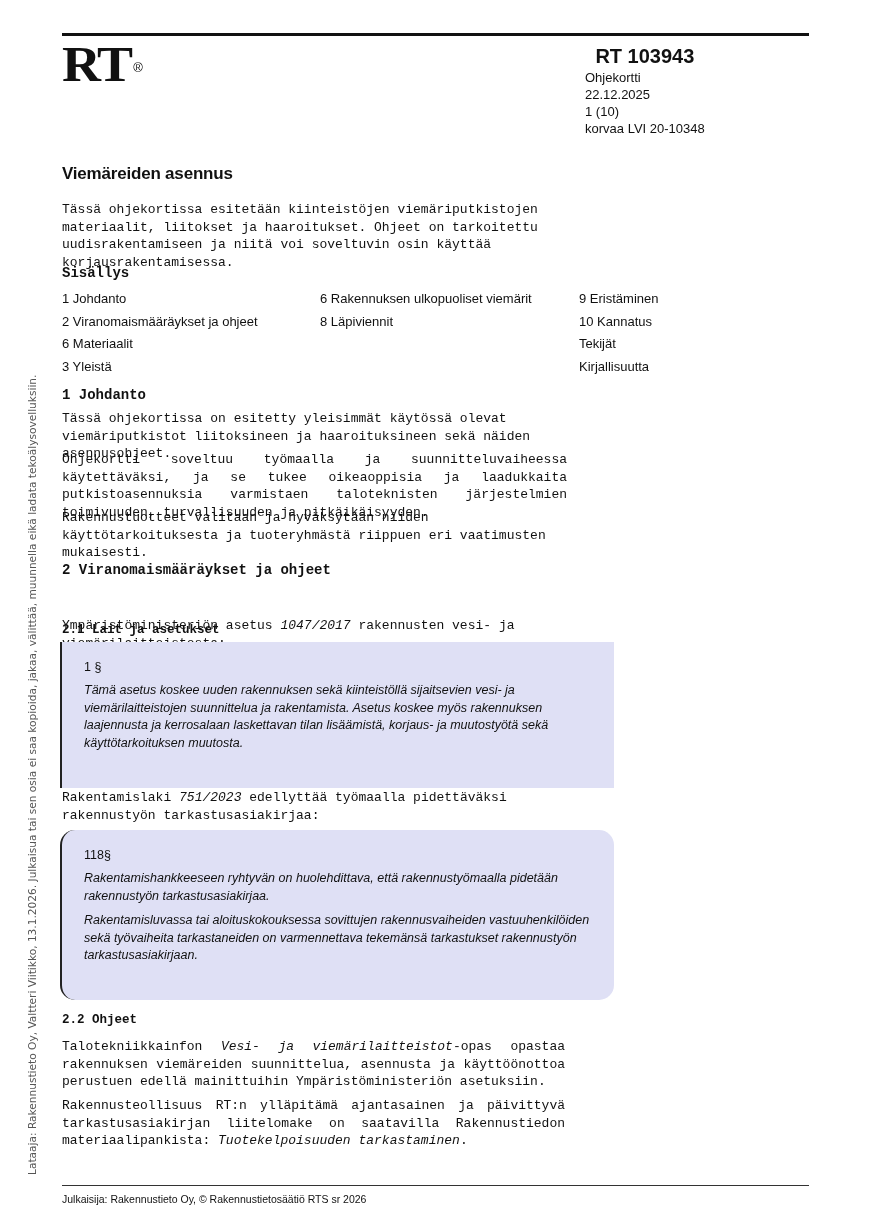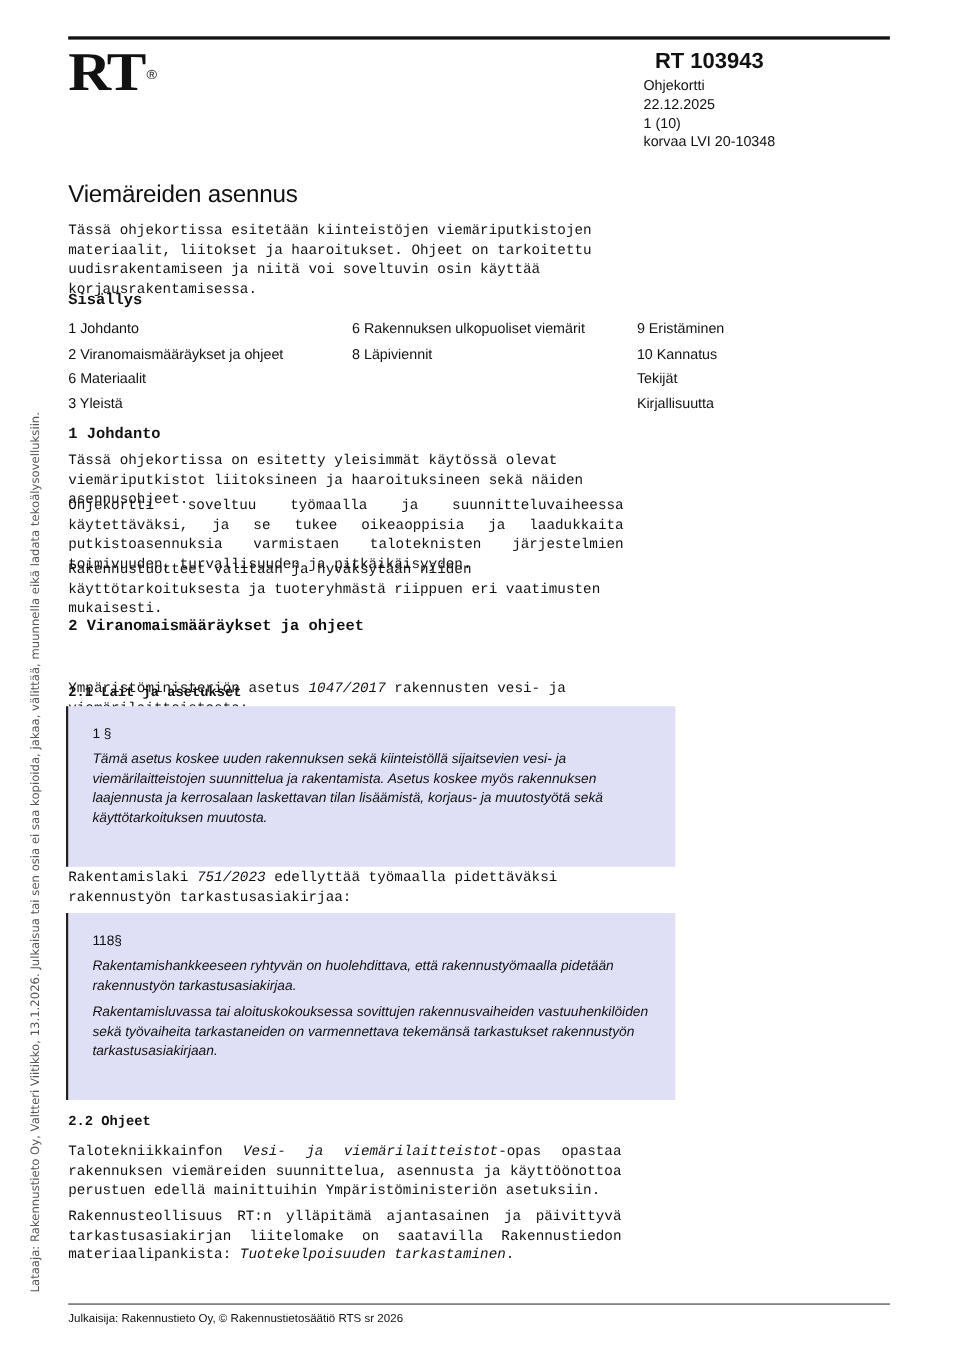--- a/index.html
+++ b/index.html
@@ -4,21 +4,21 @@
 <style>
   html, body { margin: 0; padding: 0; background: #ffffff; }
   body { width: 870px; height: 1224px; position: relative; overflow: hidden;
          font-family: "Liberation Sans", "DejaVu Sans", sans-serif; color: #111; }
   .top-rule { position: absolute; left: 62px; top: 33px; width: 747px; height: 3px; background: #111; }
   .logo { position: absolute; left: 62px; top: 40px; font-family: "Liberation Serif", "DejaVu Serif", serif;
           font-weight: bold; font-size: 54px; letter-spacing: -2px; line-height: 54px; color: #111; transform: scaleY(0.92); transform-origin: top left; }
   .logo sup { font-family: "Liberation Sans", sans-serif; font-weight: normal; font-size: 13px; letter-spacing: 0; vertical-align: top; position: relative; top: 4px; margin-left: 2px; }
   .meta { position: absolute; left: 585px; top: 44px; font-size: 13px; line-height: 17px; }
   .meta .docno { font-size: 20px; font-weight: bold; line-height: 24px; margin-bottom: 1px; text-align: center; }
-  h1 { position: absolute; left: 62px; top: 164px; margin: 0; font-size: 22px; font-weight: normal; letter-spacing: -0.2px; }
+  h1 { position: absolute; left: 62px; top: 164px; margin: 0; font-size: 17px; font-weight: bold; letter-spacing: -0.2px; }
   p { margin: 0; font-size: 13px; line-height: 17.6px; }
   .abs { position: absolute; left: 62px; width: 510px; font-family: Liberation Mono, monospace; }
   .h2 { font-size: 14px; font-weight: bold; margin: 0; }
   .h3 { font-size: 12.5px; font-weight: bold; margin: 0; }
   .toc { position: absolute; left: 62px; top: 288px; width: 700px; font-size: 13px; }
   .toc-col { position: absolute; top: 0; }
   .toc-col div { height: 22.5px; line-height: 22.5px; white-space: nowrap; }
   .quote { position: absolute; left: 60px; width: 554px; background: #dfe0f5; border-left: 2px solid #222; box-sizing: border-box; padding: 18px 22px 0 22px; }
   .quote .num { font-size: 12.5px; margin-bottom: 8px; }
   .quote p { font-style: italic; font-size: 12.5px; line-height: 17.5px; }
@@ -79,21 +79,21 @@
 <div class="abs h3" style="top:591px;margin-top:32px;">2.1 Lait ja asetukset</div>
 <p class="abs" style="top:617px;"><span>Ympäristöministeriön asetus </span><i>1047/2017</i><span> rakennusten vesi- ja viemärilaitteistosta:</span></p>
 
 <div class="quote" style="top:642px; height:146px;">
   <div class="num">1 §</div>
   <p>Tämä asetus koskee uuden rakennuksen sekä kiinteistöllä sijaitsevien vesi- ja viemärilaitteistojen suunnittelua ja rakentamista. Asetus koskee myös rakennuksen laajennusta ja kerrosalaan laskettavan tilan lisäämistä, korjaus- ja muutostyötä sekä käyttötarkoituksen muutosta.</p>
 </div>
 
 <p class="abs" style="top:789px; width:505px;"><span>Rakentamislaki </span><i>751/2023</i><span> edellyttää työmaalla pidettäväksi rakennustyön tarkastusasiakirjaa:</span></p>
 
-<div class="quote" style="top:830px; height:170px;">
+<div class="quote" style="top:830px; height:170px;border-radius:15px;">
   <div class="num">118§</div>
   <p>Rakentamishankkeeseen ryhtyvän on huolehdittava, että rakennustyömaalla pidetään rakennustyön tarkastusasiakirjaa.</p>
   <p>Rakentamisluvassa tai aloituskokouksessa sovittujen rakennusvaiheiden vastuuhenkilöiden sekä työvaiheita tarkastaneiden on varmennettava tekemänsä tarkastukset rakennustyön tarkastusasiakirjaan.</p>
 </div>
 
 <div class="abs h3" style="top:1013px;">2.2 Ohjeet</div>
 <p class="abs justify" style="top:1038px; width:503px;"><span>Talotekniikkainfon </span><i>Vesi- ja viemärilaitteistot</i><span>-opas opastaa rakennuksen viemäreiden suunnittelua, asennusta ja käyttöönottoa perustuen edellä mainittuihin Ympäristöministeriön asetuksiin.</span></p>
 <p class="abs justify" style="top:1097px; width:503px;"><span>Rakennusteollisuus RT:n ylläpitämä ajantasainen ja päivittyvä tarkastusasiakirjan liitelomake on saatavilla Rakennustiedon materiaalipankista: </span><i>Tuotekelpoisuuden tarkastaminen</i><span>.</span></p>
 
 <div class="footer-rule"></div>

